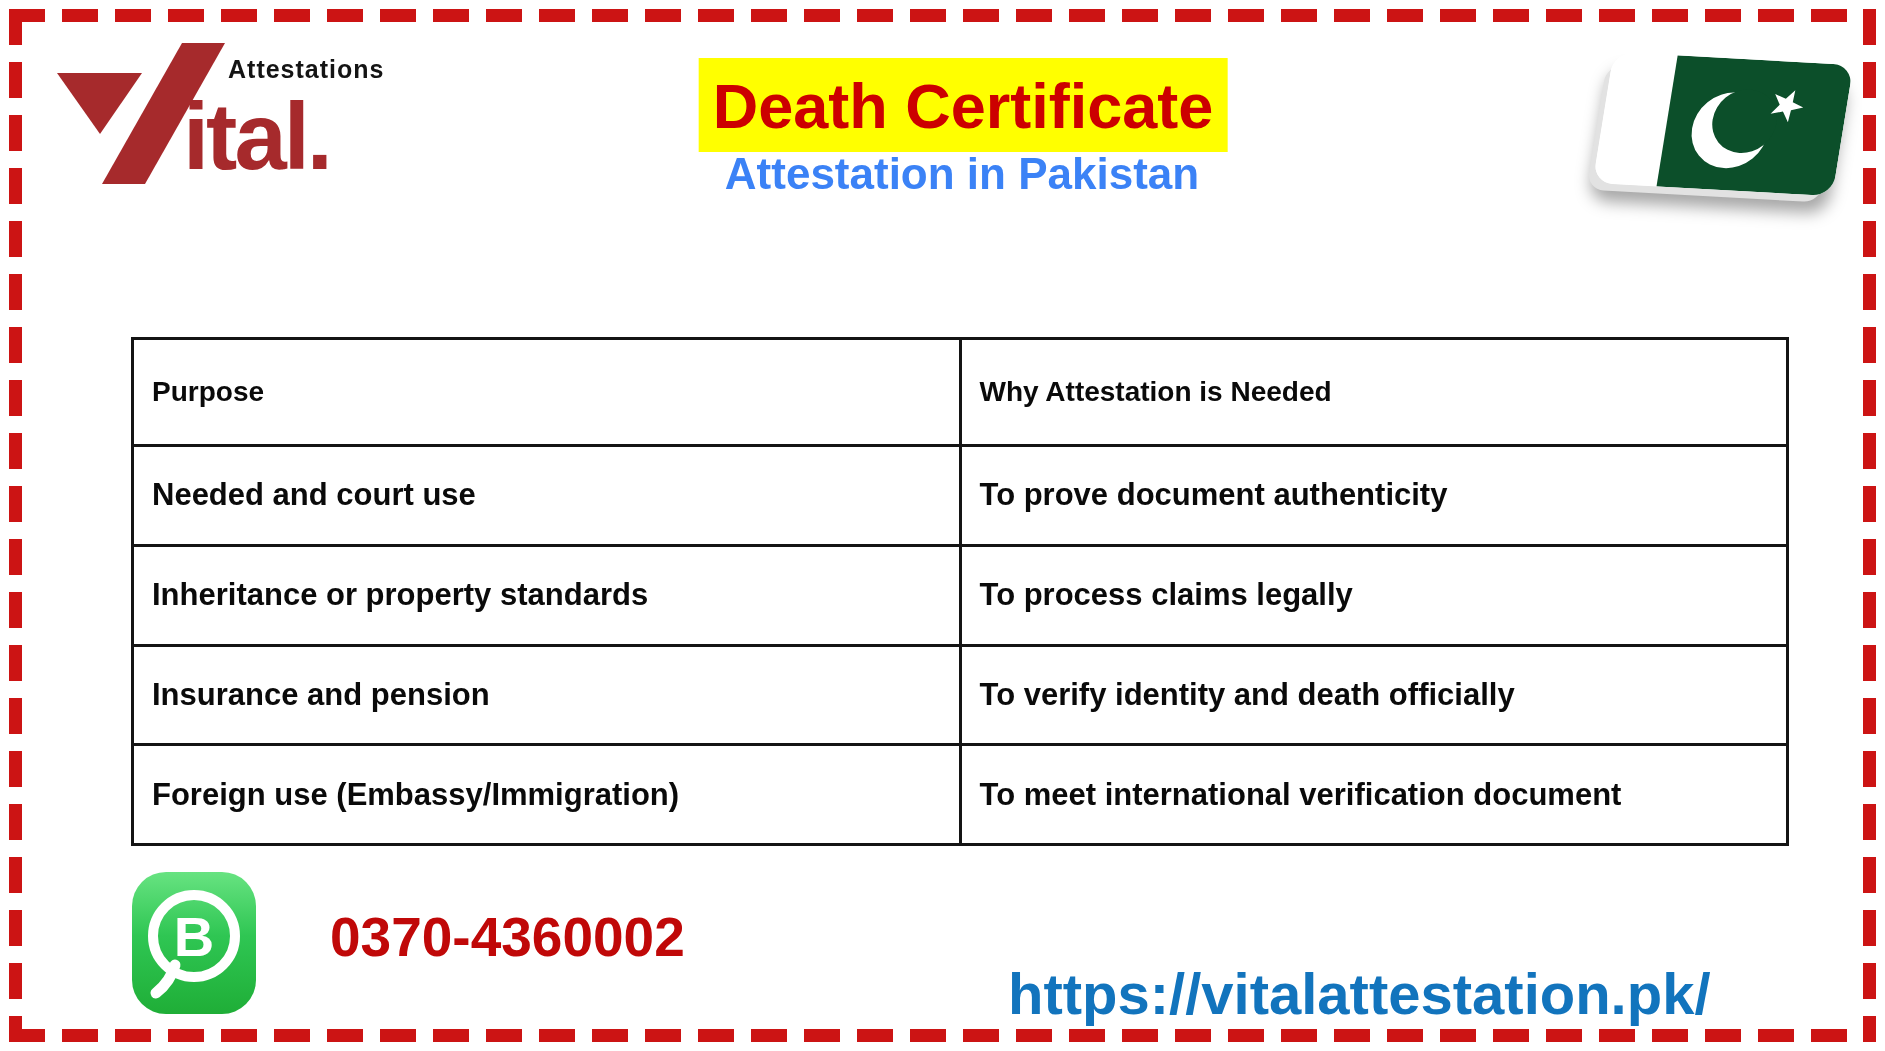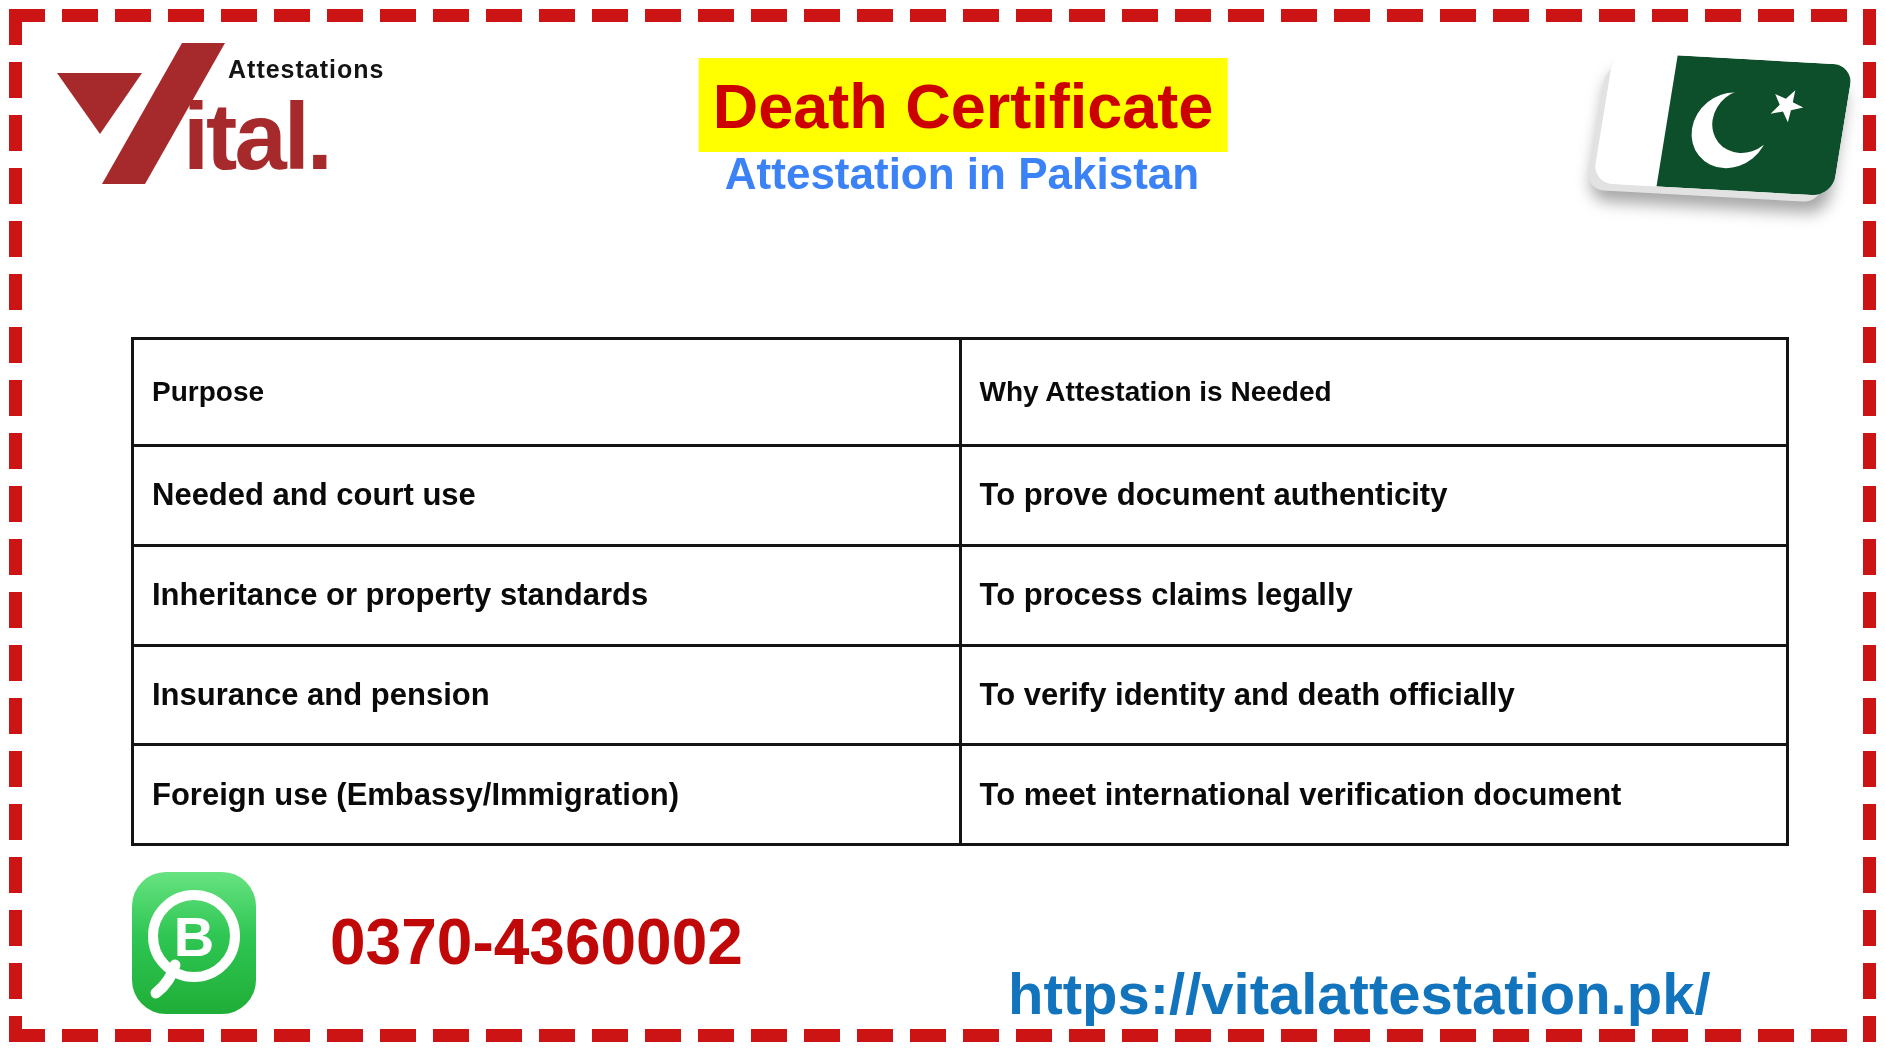--- a/index.html
+++ b/index.html
@@ -74,21 +74,21 @@
     border-radius:34px;
     background:linear-gradient(180deg,#67e381 0%,#2fc653 45%,#1fae37 100%);
   }
   .wa-badge{
     position:absolute;left:0;top:0;width:124px;height:128px;
     display:flex;align-items:center;justify-content:center;
     font-size:56px;font-weight:bold;color:#ffffff;
   }
   .phone{
     position:absolute;left:330px;top:905px;
-    font-size:64px;font-weight:bold;color:#c00808;white-space:nowrap;
+    font-size:55px;font-weight:bold;color:#c00808;white-space:nowrap;
   }
   .site-url{
     position:absolute;left:1008px;top:915px;
     font-size:58px;font-weight:bold;color:#1274bd;white-space:nowrap;
     text-decoration:none;
     margin-top:45px;
   }
 </style>
 </head>
 <body>

